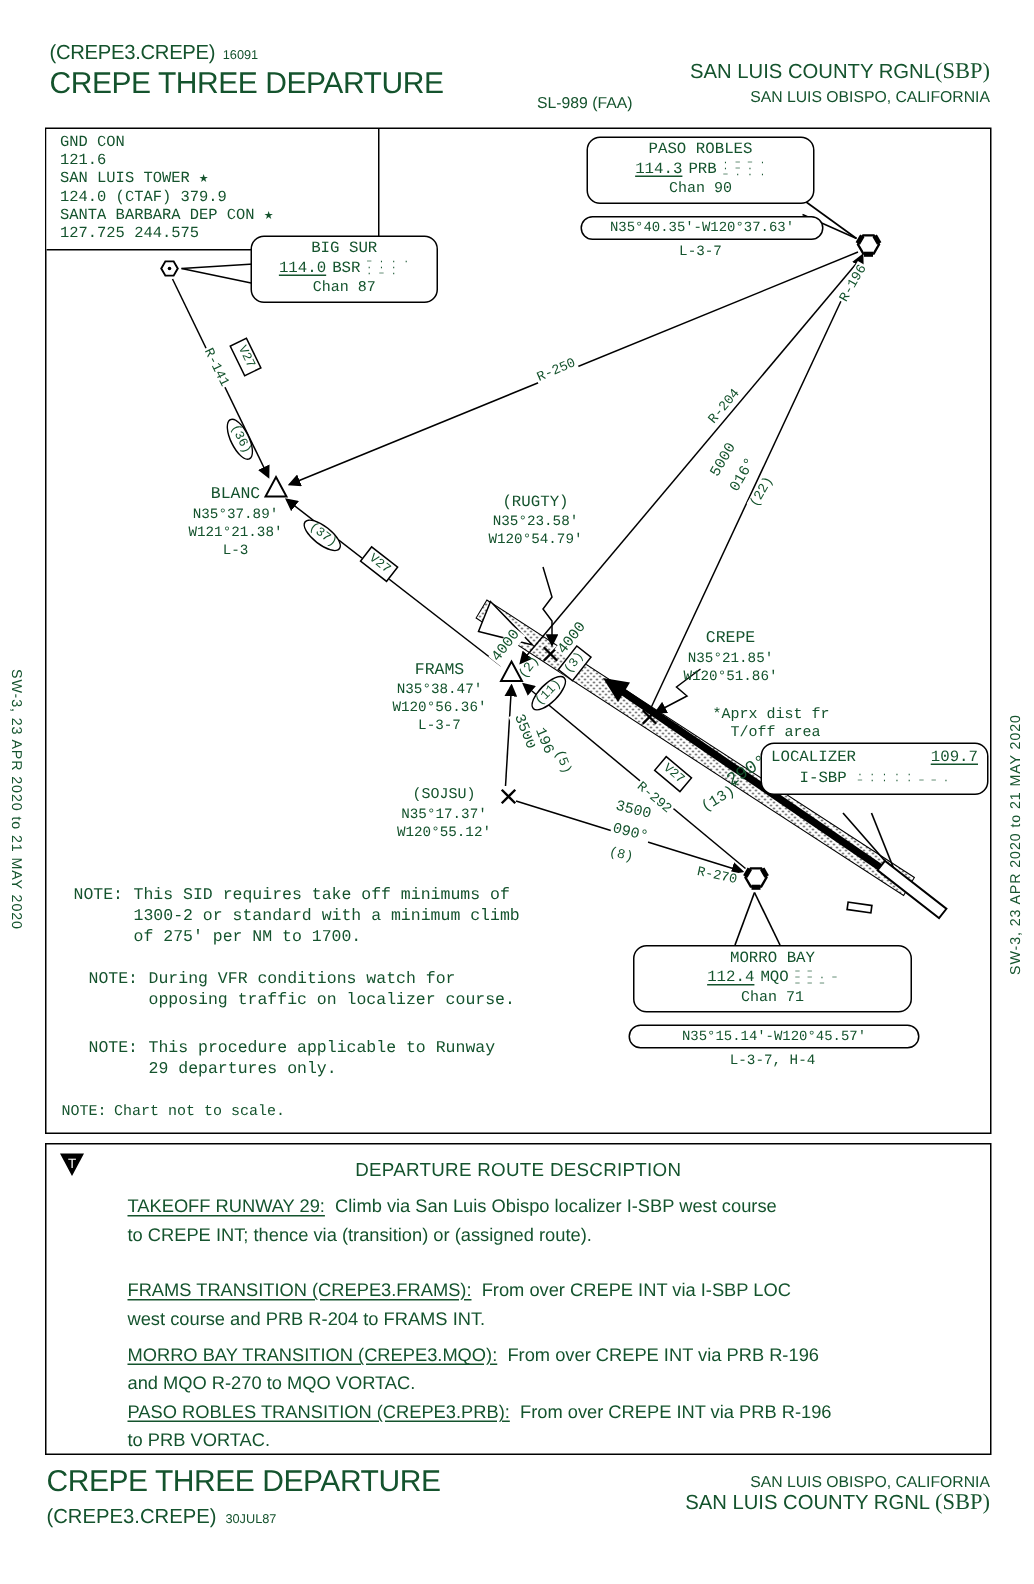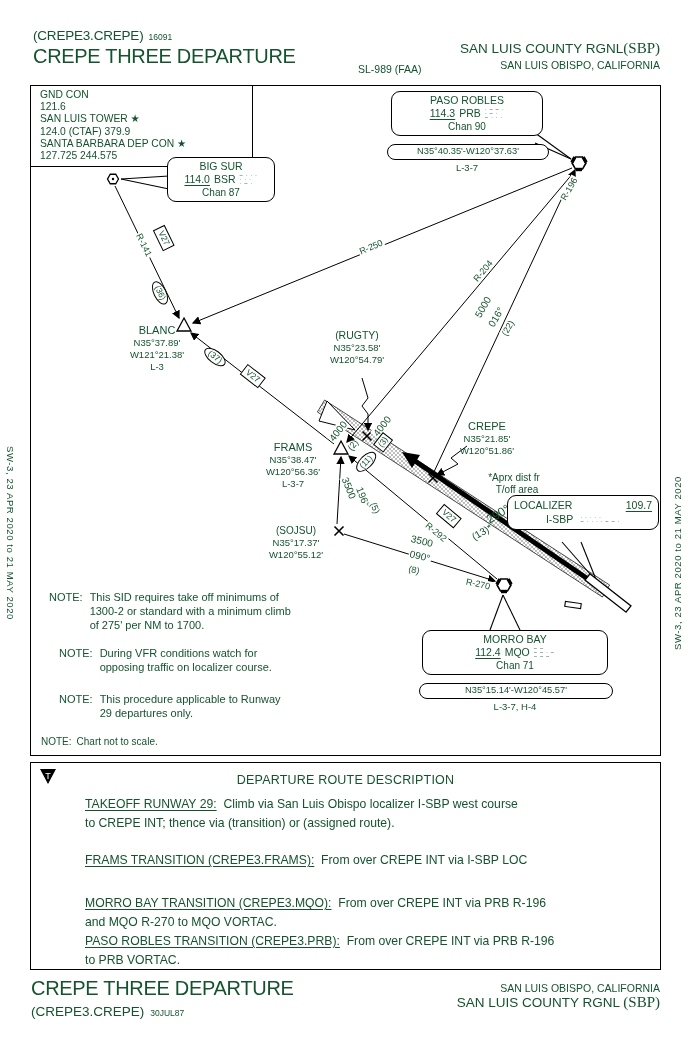--- a/index.html
+++ b/index.html
@@ -8,21 +8,21 @@
   .abs{position:absolute;}
   
   .hdr-proc{font-size:13.5px;letter-spacing:-0.2px;}
   .hdr-num{font-size:8.5px;margin-left:5px;}
   .hdr-title{font-size:20px;letter-spacing:-0.3px;margin-top:1px;}
   .hdr-airport{font-size:13.5px;text-align:right;}
   .hdr-city{font-size:10.5px;text-align:right;margin-top:2px;}
   .code{font-family:"Liberation Serif",serif;font-size:15px;}
   .chart-ref{font-size:10.5px;}
   
-  .planview{position:absolute;left:30px;top:85px;width:629px;height:669px;border:1.5px solid #000;}
+  .planview{position:absolute;left:30px;top:85px;width:629px;height:669px;border:1.5px solid #000;font-family:Liberation Mono, monospace;}
   .plansvg{position:absolute;left:0;top:0;width:100%;height:100%;}
   .commbox{position:absolute;left:0;top:0;width:212px;border-right:1.5px solid #000;border-bottom:1.5px solid #000;
            padding:3px 0 4px 9px;font-size:10.3px;line-height:12.2px;background:#fff;}
   .callout{position:absolute;text-align:center;}
   .co-main{border:1.5px solid #000;border-radius:9px;background:#fff;padding:2px 2px 3px 2px;}
   .co-name{font-size:10.5px;}
   .co-freqrow{font-size:10.5px;display:flex;justify-content:center;align-items:center;gap:4px;margin-top:1px;}
   .co-freq{text-decoration:underline;text-underline-offset:2px;}
   .morse{display:flex;flex-direction:column;align-items:flex-start;font-size:6px;line-height:4.2px;letter-spacing:0.5px;}
   .co-chan{font-size:10px;margin-top:1px;}
@@ -173,21 +173,21 @@
               <span>· − ·</span>
               <span>− · · ·</span>
           </span>
         </div>
         <div class="co-chan">Chan 90</div>
       </div>
       <div class="co-coords" style="left:-4px;width:160px;">N35°40.35'-W120°37.63'</div>
       <div class="co-panel">L-3-7</div>
     </div>
 
-    <div class="callout" style="left:136px;top:71px;width:108px;">
+    <div class="callout" style="left:136px;top:71px;width:125px;">
       <div class="co-main">
         <div class="co-name">BIG SUR</div>
         <div class="co-freqrow">
           <span class="co-freq">114.0</span>
           <span>BSR</span>
           <span class="morse">
             <span>− · · ·</span>
               <span>· · ·</span>
               <span>· − ·</span>
           </span>
@@ -322,20 +322,21 @@
     </svg>
     <div class="desc-title">DEPARTURE ROUTE DESCRIPTION</div>
     <div class="desc-p" style="top:32px;">
       <span class="lead">TAKEOFF RUNWAY 29:</span>&nbsp;
       <span>Climb via San Luis Obispo localizer I-SBP west course</span><br>
       <span>to CREPE INT; thence via (transition) or (assigned route).</span>
     </div>
     <div class="desc-p" style="top:88px;">
       <span class="lead">FRAMS TRANSITION (CREPE3.FRAMS):</span>&nbsp;
       <span>From over CREPE INT via I-SBP LOC</span><br>
+      <span>west course and PRB R-204 to FRAMS INT.</span>
     </div>
     <div class="desc-p" style="top:131px;">
       <span class="lead">MORRO BAY TRANSITION (CREPE3.MQO):</span>&nbsp;
       <span>From over CREPE INT via PRB R-196</span><br>
       <span>and MQO R-270 to MQO VORTAC.</span>
     </div>
     <div class="desc-p" style="top:169px;">
       <span class="lead">PASO ROBLES TRANSITION (CREPE3.PRB):</span>&nbsp;
       <span>From over CREPE INT via PRB R-196</span><br>
       <span>to PRB VORTAC.</span>

